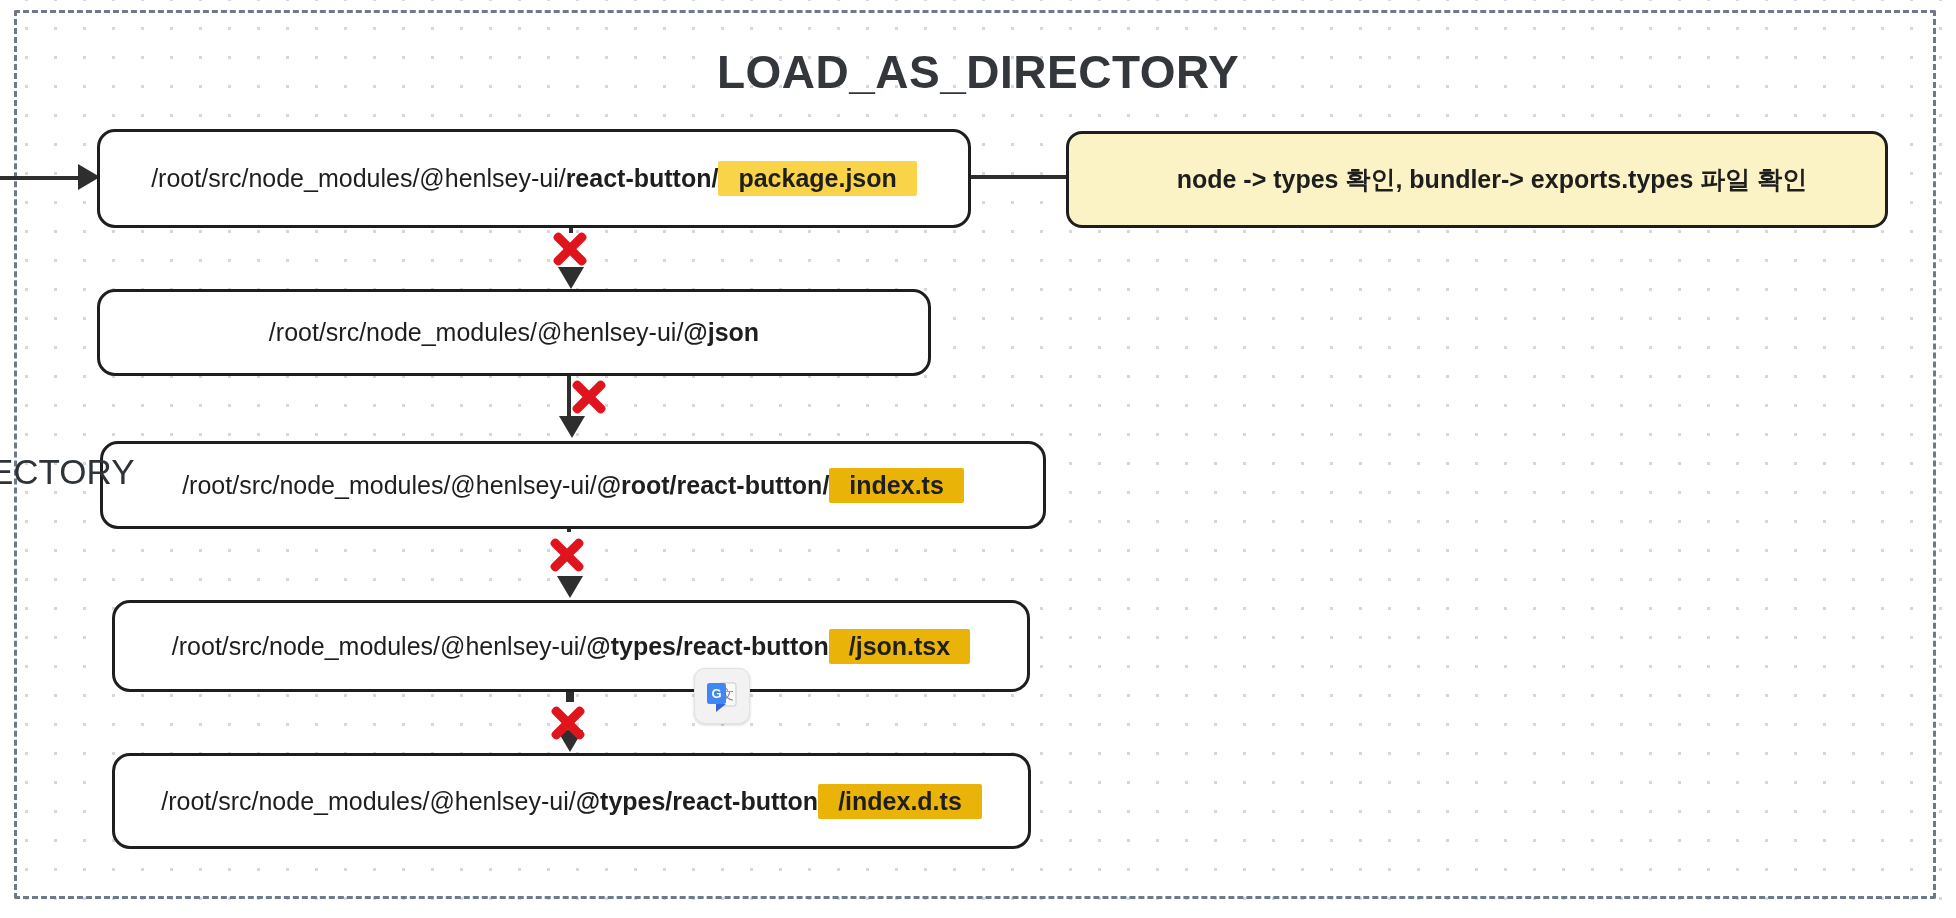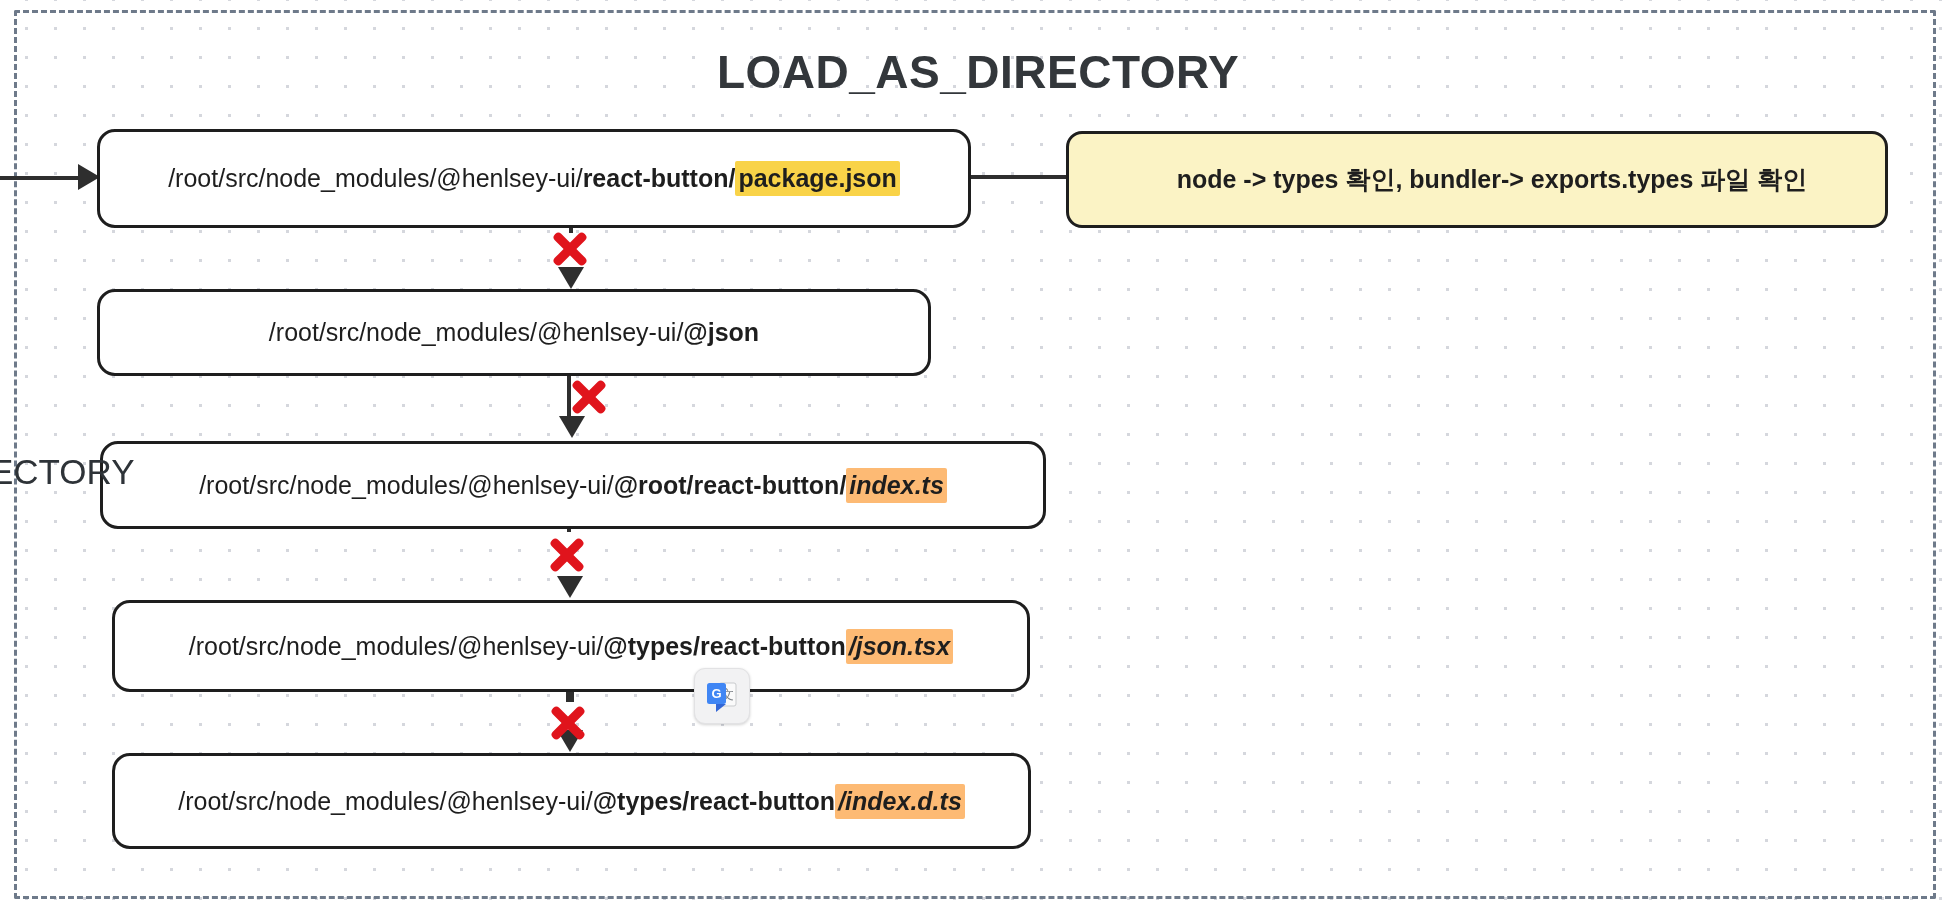--- a/index.html
+++ b/index.html
@@ -23,23 +23,23 @@
   .clipped-label{
     position:absolute;left:-10px;top:452px;font-size:35px;font-weight:400;
     color:#2e3338;z-index:5;white-space:nowrap;
   }
   .fbox{
     position:absolute;background:#ffffff;border:3px solid #1e1e1e;border-radius:18px;
     display:flex;align-items:center;justify-content:center;
     font-size:25px;z-index:2;white-space:nowrap;text-align:right;
   }
   .fbox .b{font-weight:700;}
-  .hl{font-weight:700;padding:3px 3px;border-radius:2px;}
+  .hl{font-weight:700;padding:3px 20px;border-radius:2px;}
   .hl-yellow{background:#F9D348;}
-  .hl-blue{background:#fdba74;font-style:italic;}
+  .hl-blue{background:#eab308;}
   .note{
     position:absolute;left:1066px;top:131px;width:786px;height:91px;
     background:#FBF3C5;border:3px solid #1e1e1e;border-radius:16px;
     display:flex;align-items:center;justify-content:center;
     font-size:25px;font-weight:700;z-index:2;white-space:nowrap;padding-left:30px;
   }
   .hline{position:absolute;background:#2e2e2e;height:4px;z-index:1;}
   .vline{position:absolute;background:#2e2e2e;width:4px;z-index:1;}
   .arrow-right{
     position:absolute;width:0;height:0;z-index:1;

